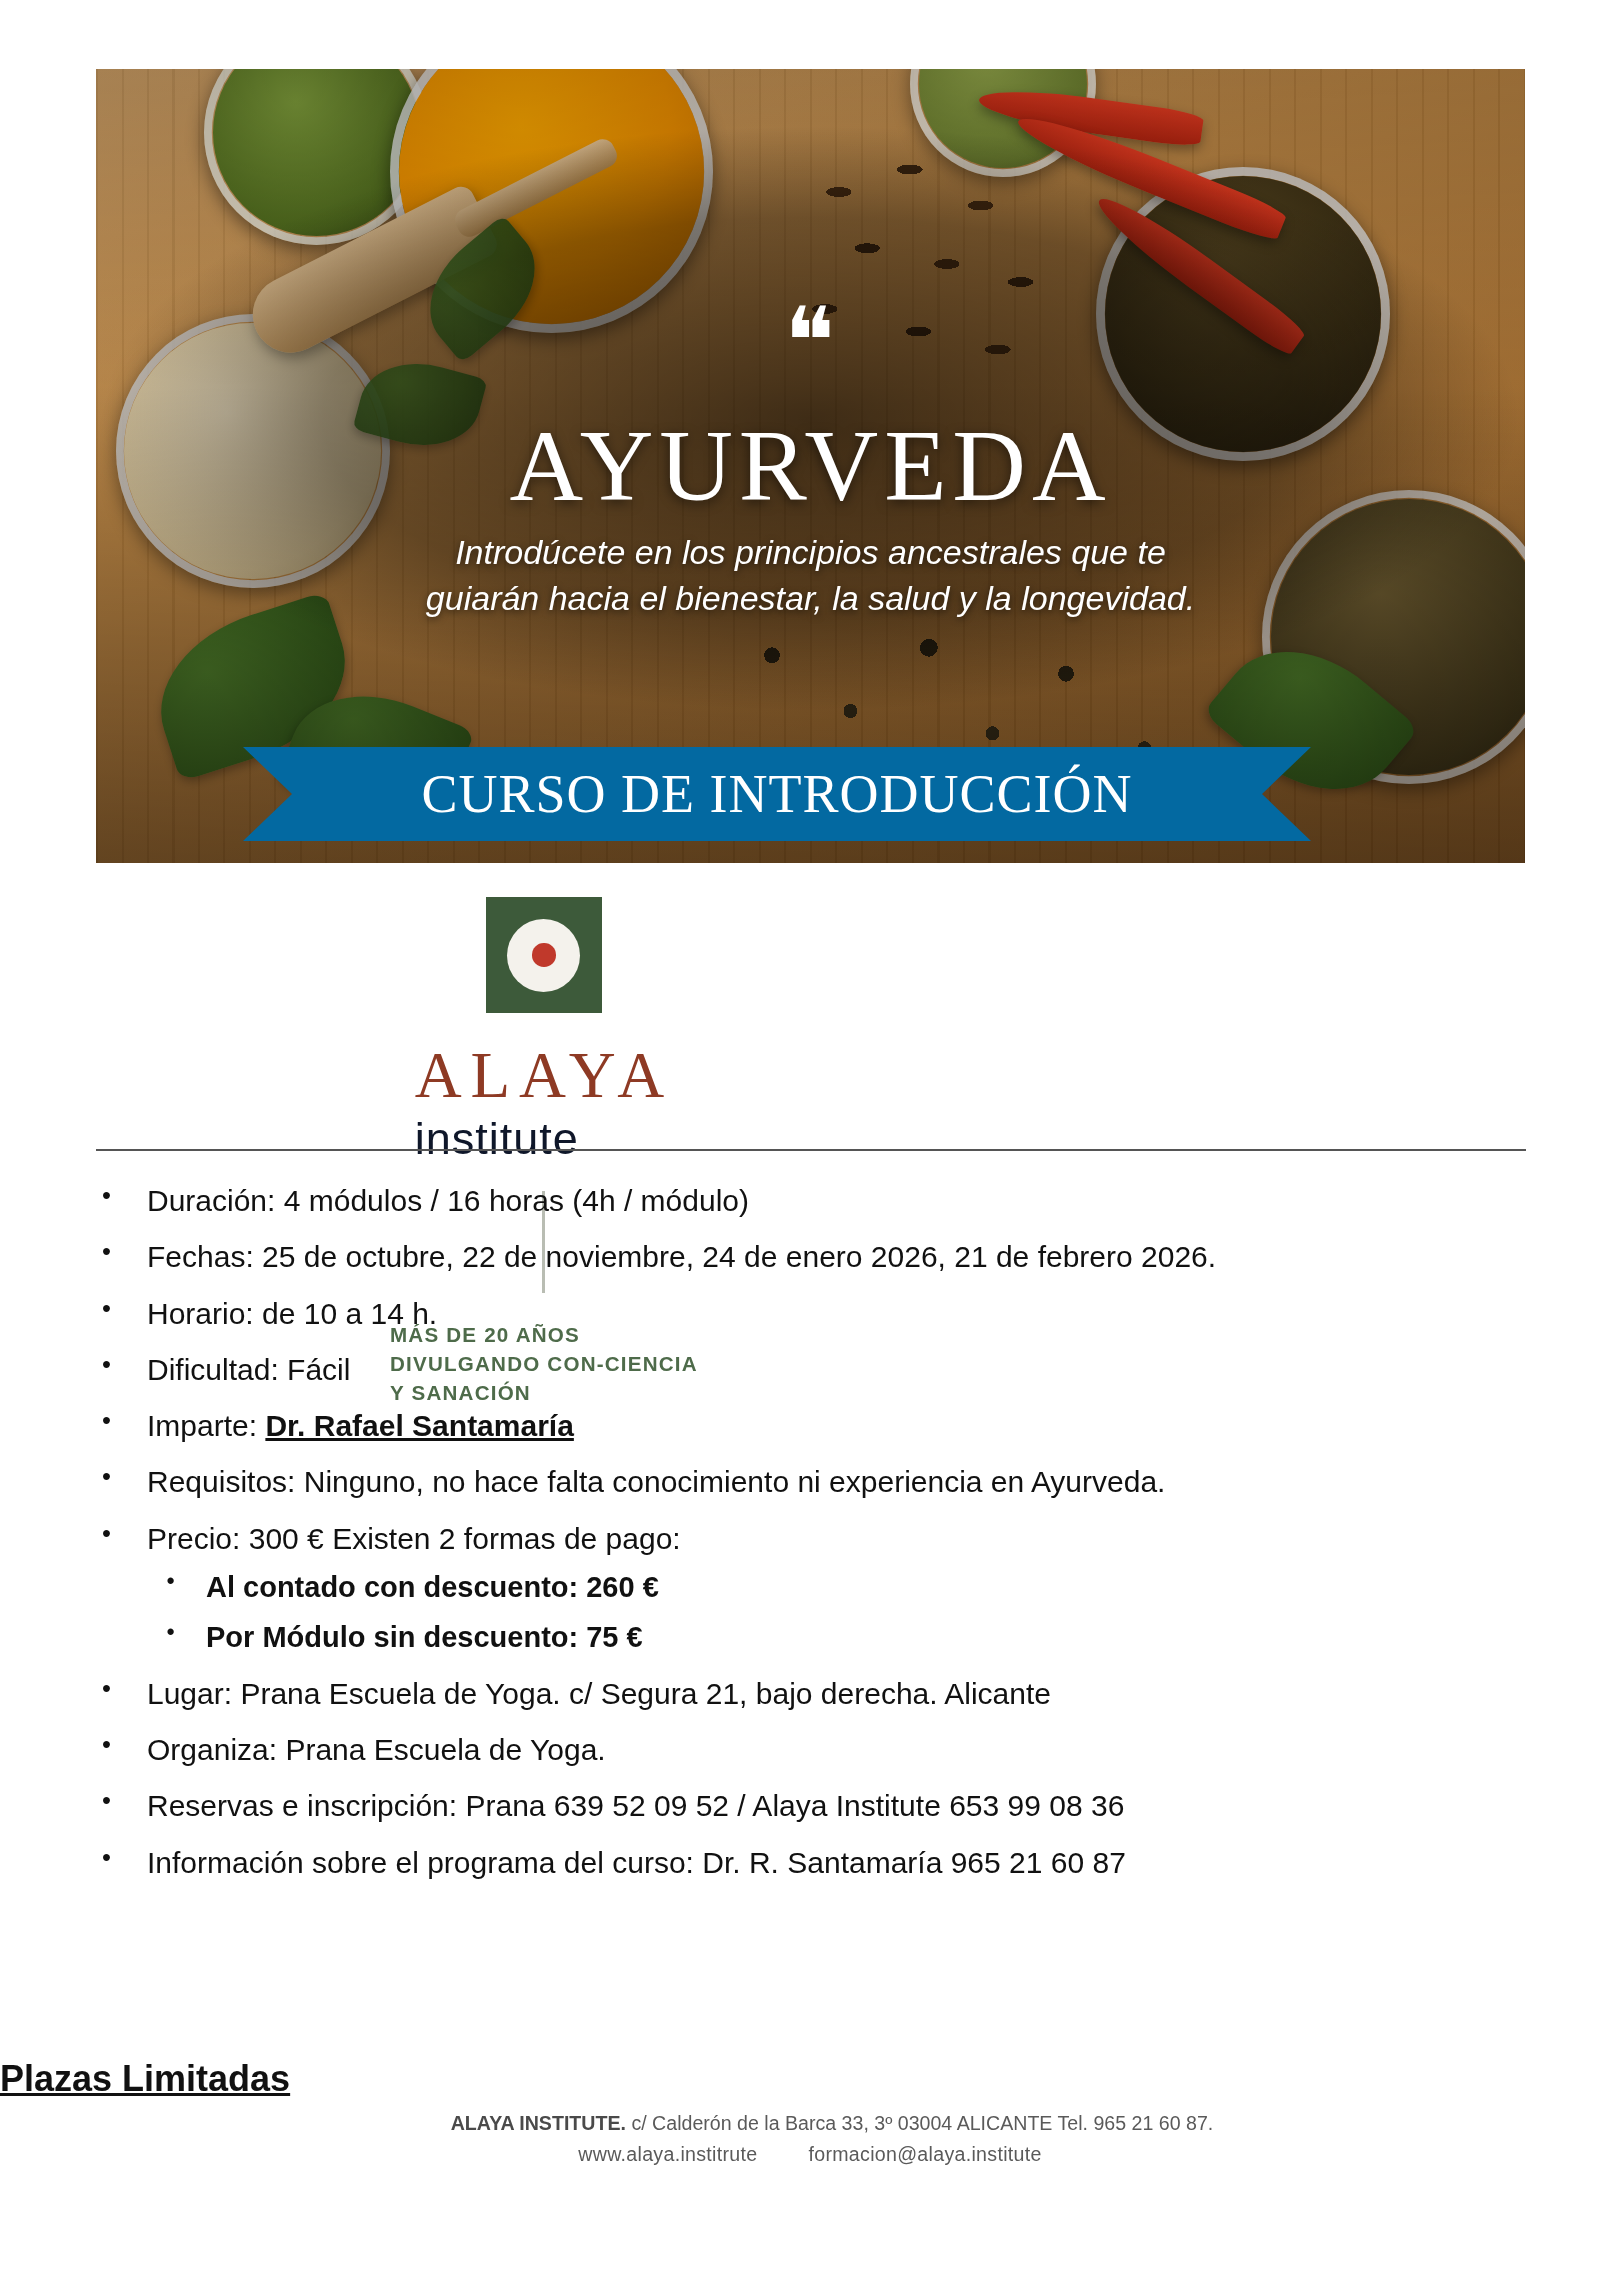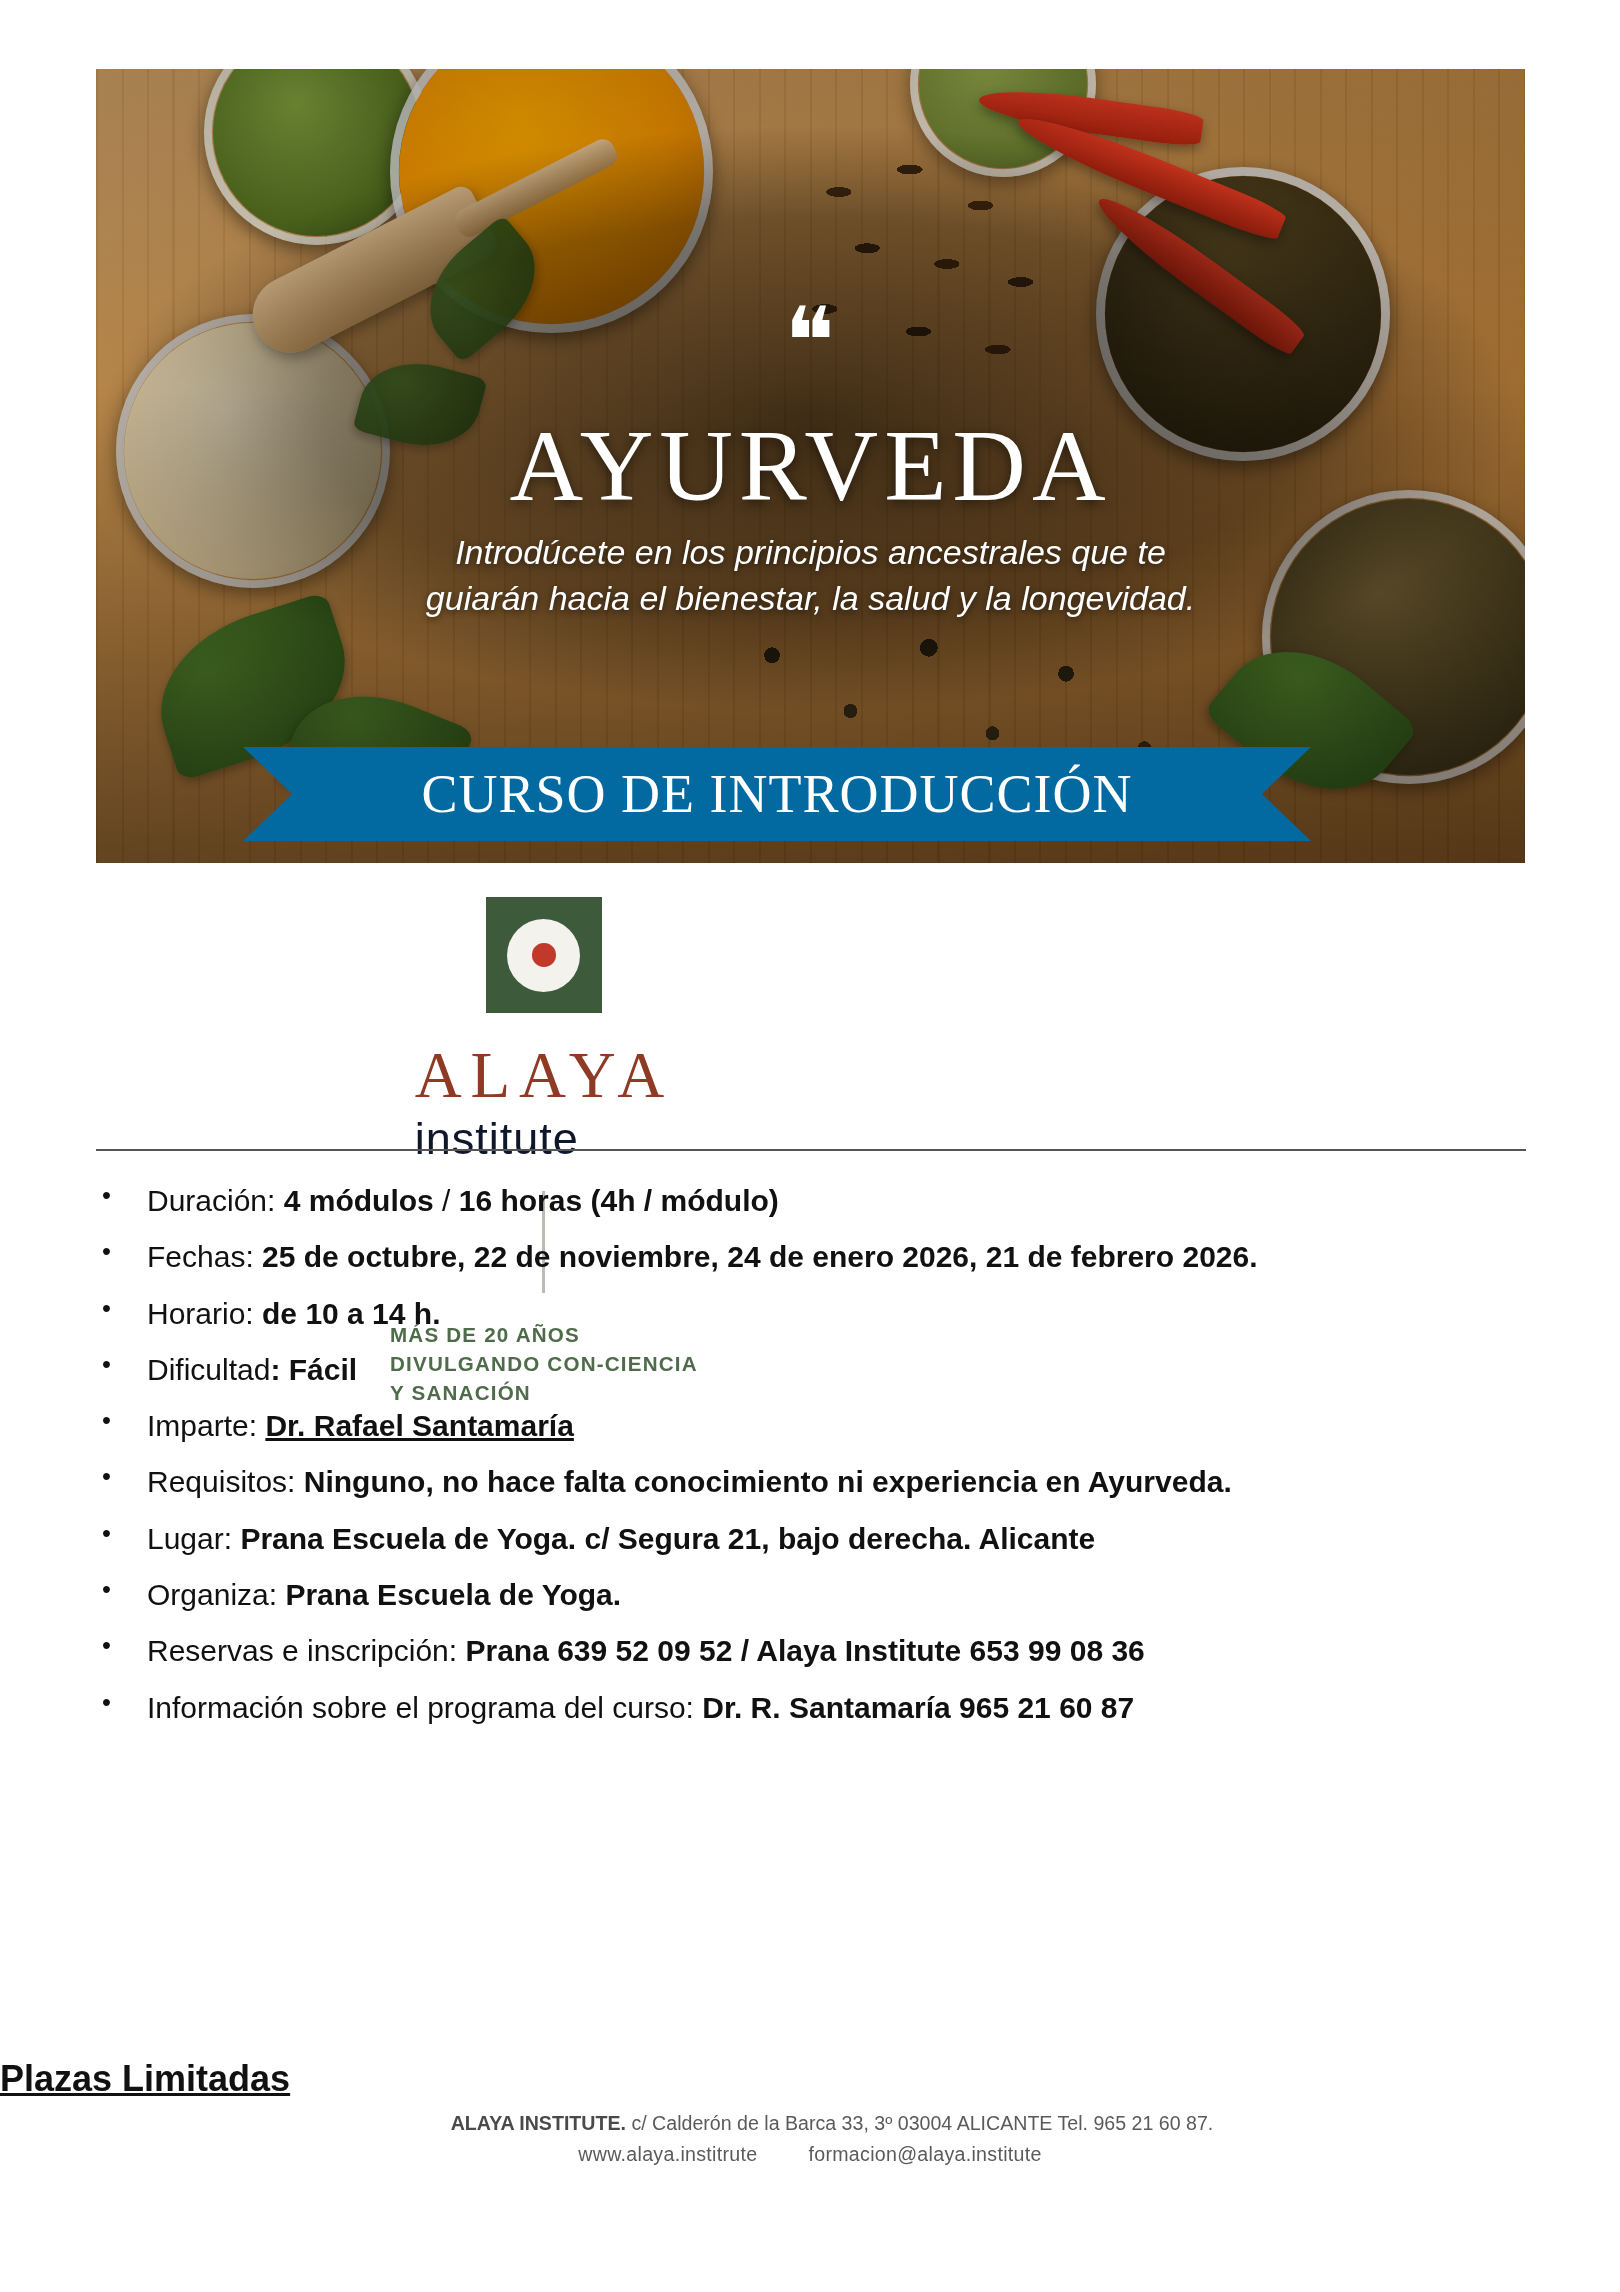--- a/index.html
+++ b/index.html
@@ -344,21 +344,21 @@
     margin-bottom: 12.7px;
   }
   ul.sub-list > li::before {
     content: "•";
     position: absolute;
     left: 19.6px;
     top: -2.9px;
     font-size: 23.5px;
     font-weight: normal;
   }
-  .b { font-weight: bold; }
+  .b { font-weight: normal; }
   .u { font-weight: bold; text-decoration: underline; }
 
   
   .plazas {
     position: absolute;
     left: 0;
     right: 0;
     top: 2058px;
     text-align: left;
     font-size: 36px;
@@ -470,20 +470,27 @@
       </li>
 
       <li>
         <span>Imparte: </span><span class="u">Dr. Rafael Santamaría</span>
       </li>
 
       <li>
         <span>Requisitos: </span><span class="b">Ninguno, no hace falta conocimiento ni experiencia en Ayurveda.</span>
       </li>
 
+      <li>
+        <span>Precio: </span><span class="b">300 €</span><span>   Existen 2 formas de pago:</span>
+        <ul class="sub-list">
+          <li>Al contado con descuento: 260 €</li>
+          <li>Por Módulo sin descuento: 75 €</li>
+        </ul>
+      </li>
 
       <li>
         <span>Lugar: </span><span class="b">Prana Escuela de Yoga. c/ Segura 21, bajo derecha. Alicante</span>
       </li>
 
       <li>
         <span>Organiza: </span><span class="b">Prana Escuela de Yoga.</span>
       </li>
 
       <li>

